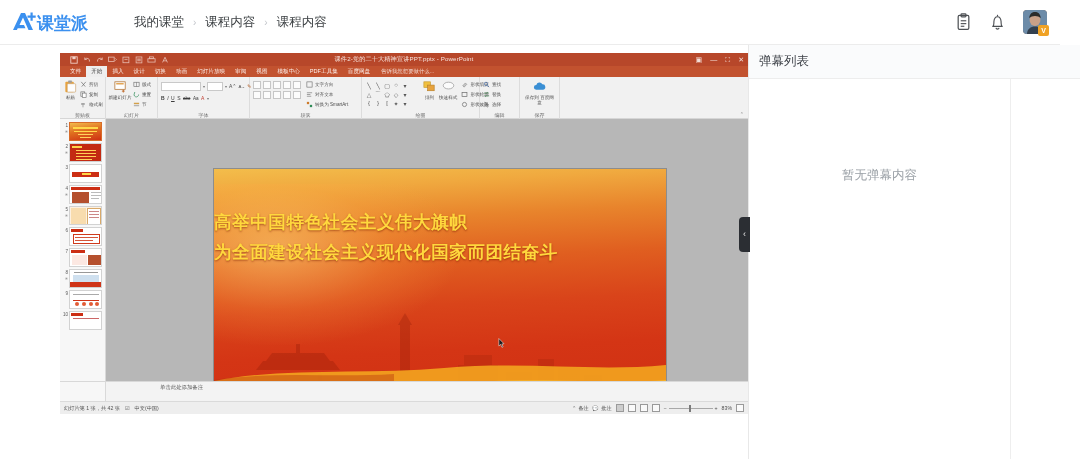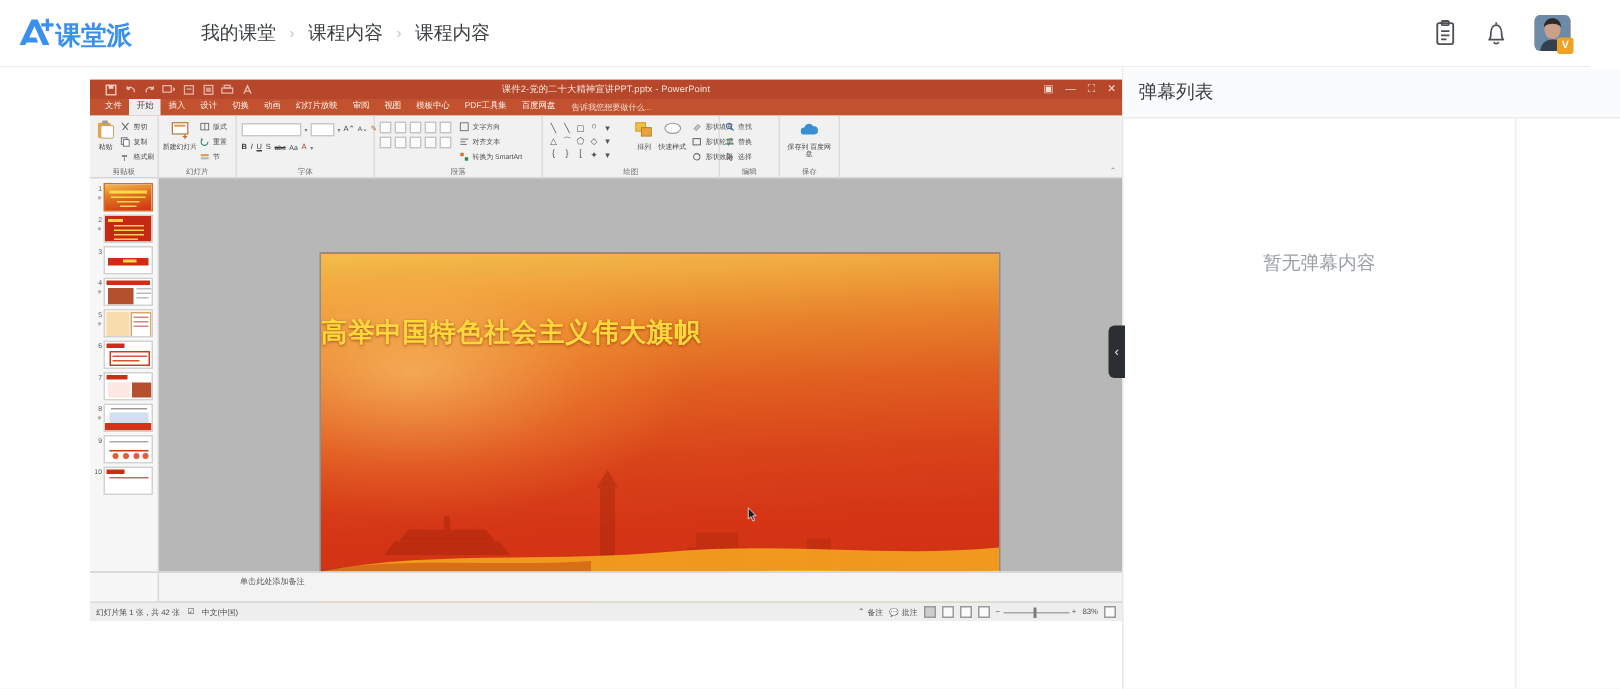--- a/index.html
+++ b/index.html
@@ -794,20 +794,21 @@
             <path d="M0 212 C70 198 150 206 230 199 C310 192 380 203 452 196 L452 245 L0 245 Z" fill="#f2a21e" opacity=".92"></path>
             <path d="M0 224 C80 213 160 222 250 214 C330 207 392 216 452 211 L452 245 L0 245 Z" fill="#f5b32a" opacity=".95"></path>
             <path d="M0 236 C90 228 180 234 270 229 C350 224 400 230 452 227 L452 245 L0 245 Z" fill="#f8c43a"></path>
             <g opacity="0.4" fill="#b5300d">
               <path d="M0 211 C60 202 120 209 180 205 L180 245 L0 245 Z"></path>
             </g>
           </svg>
 
           <div id="slide-text">
             <div class="s-title">高举中国特色社会主义伟大旗帜</div>
+            <div class="s-title">为全面建设社会主义现代化国家而团结奋斗</div>
           </div>
         </div>
         <svg id="slide-cursor" viewBox="0 0 8 12">
           <path d="M.8 .6 L.8 9.6 L3 7.6 L4.5 11.2 L5.9 10.6 L4.4 7.1 L7 6.9 Z" fill="#1a1a1a" stroke="#fff" stroke-width=".6"></path>
         </svg>
       </div>
 
       <div id="notes-pane">
         <div id="thumb-tail"></div>
         <div id="notes-text">单击此处添加备注</div>

